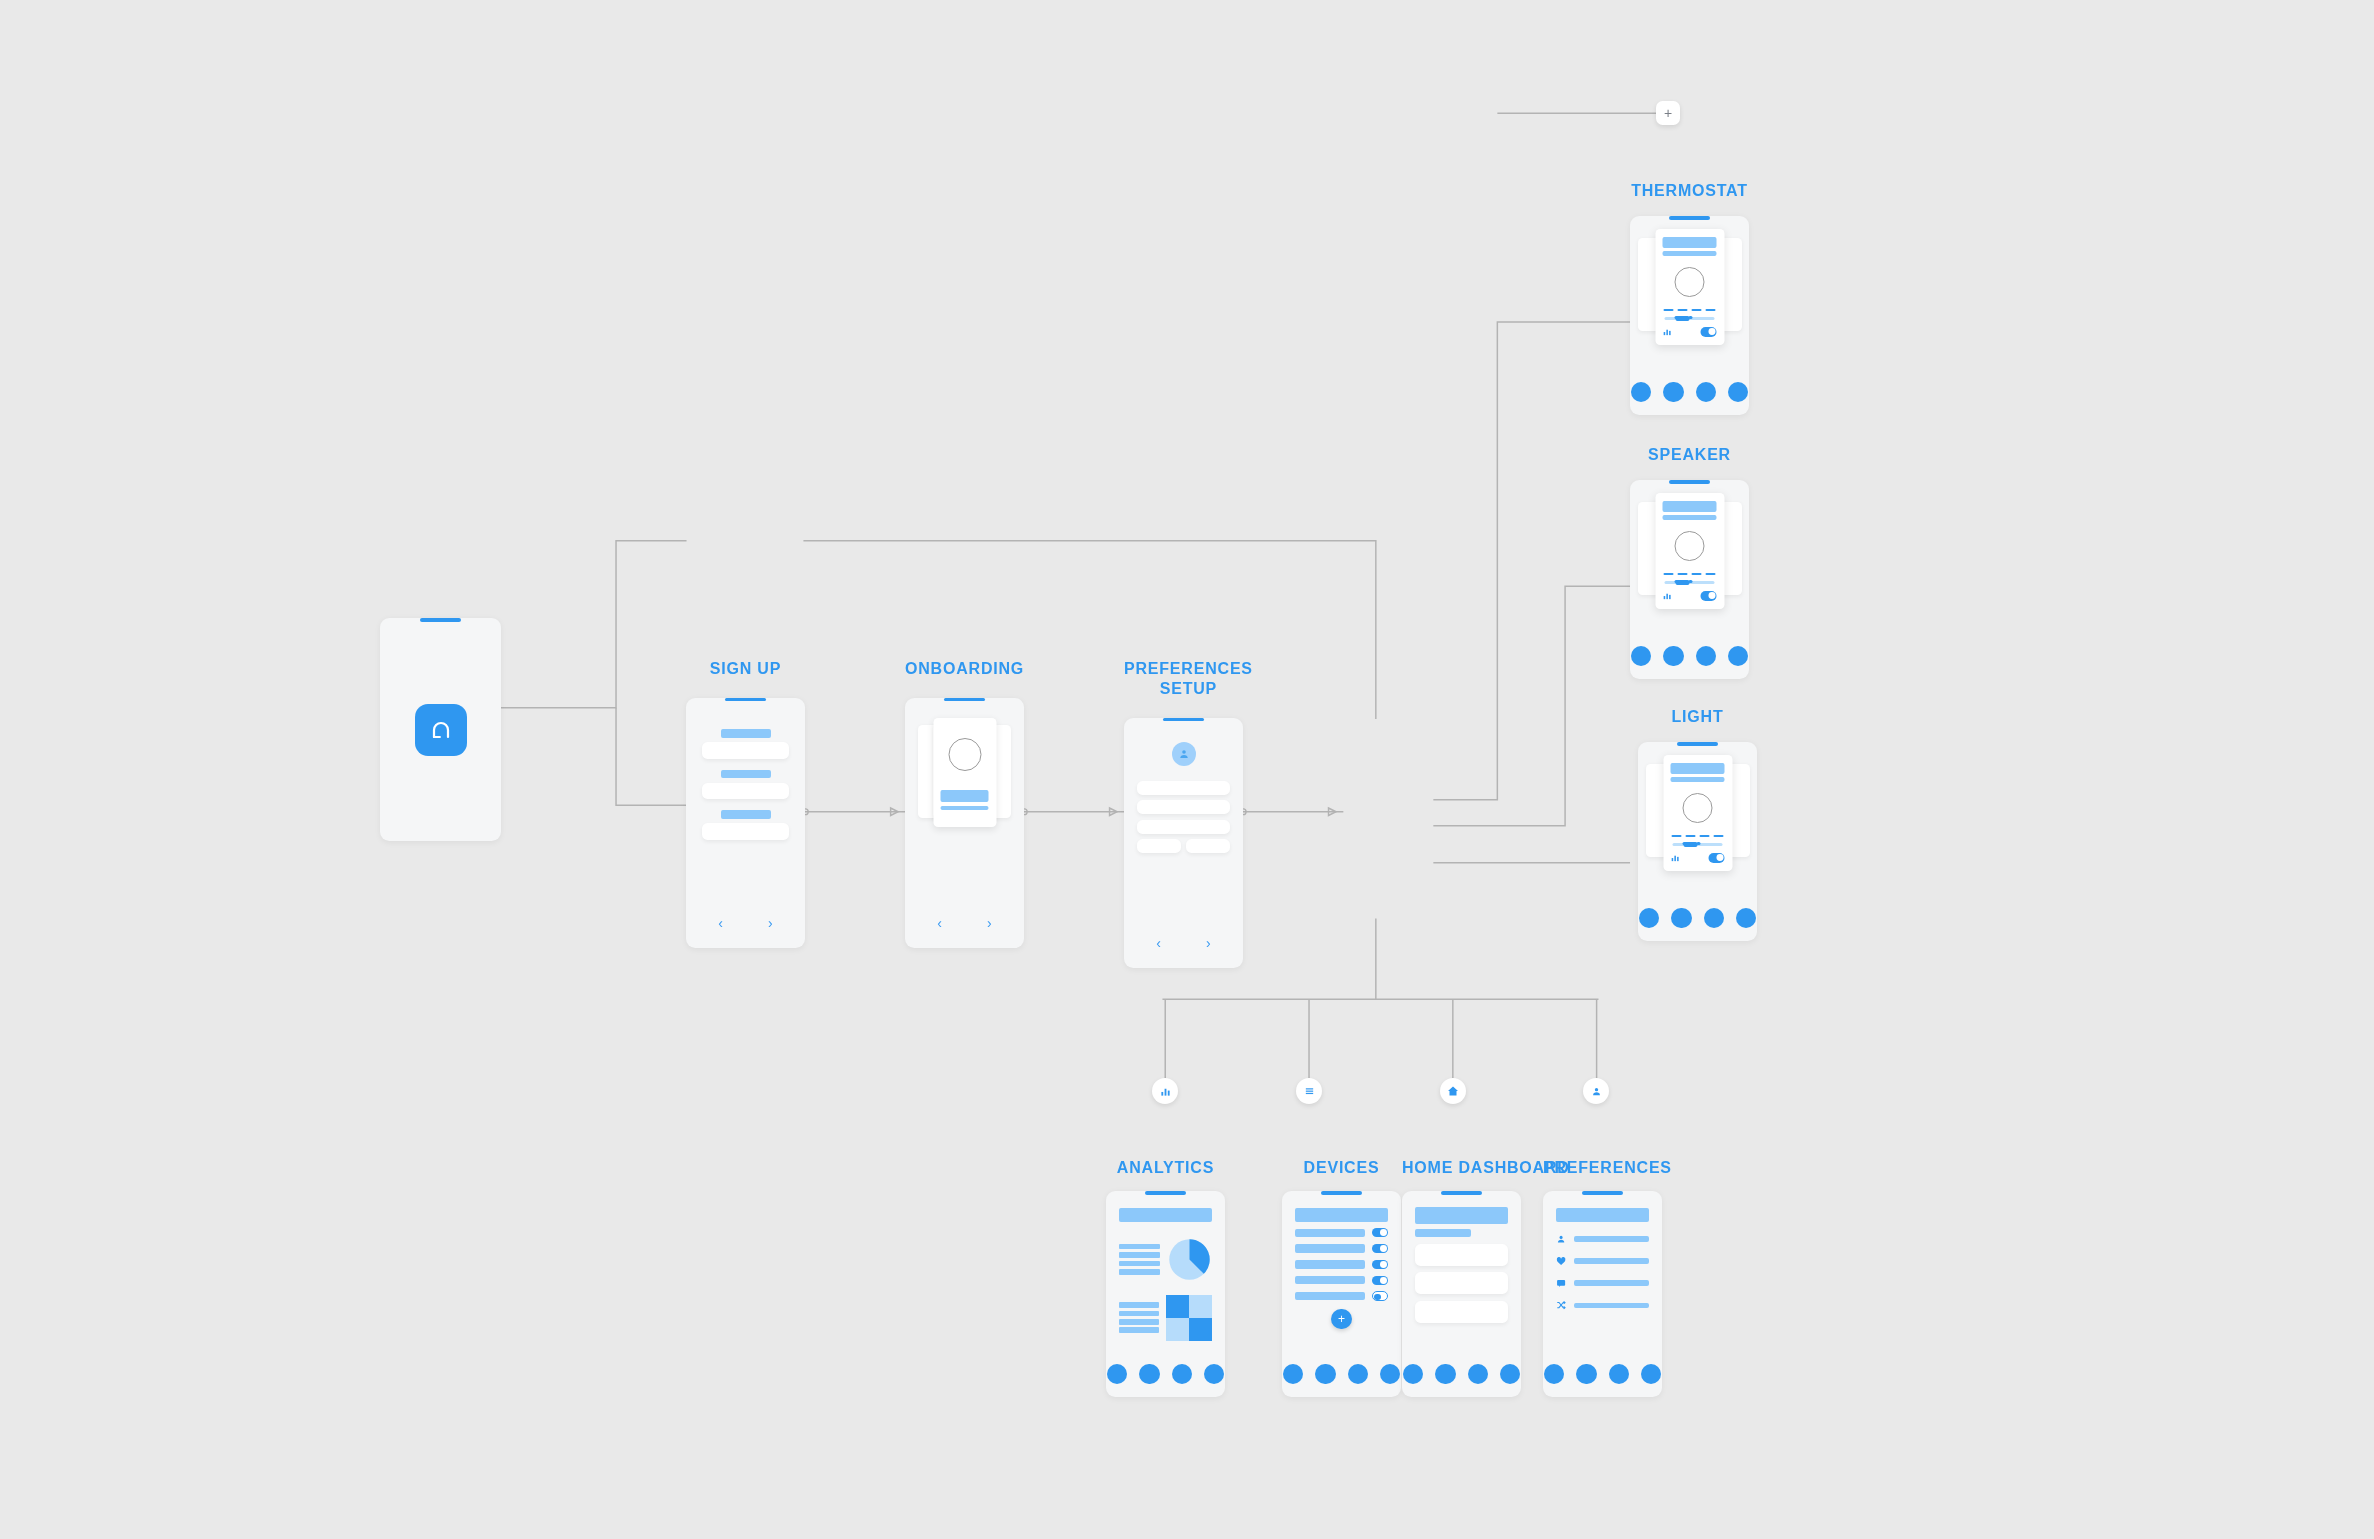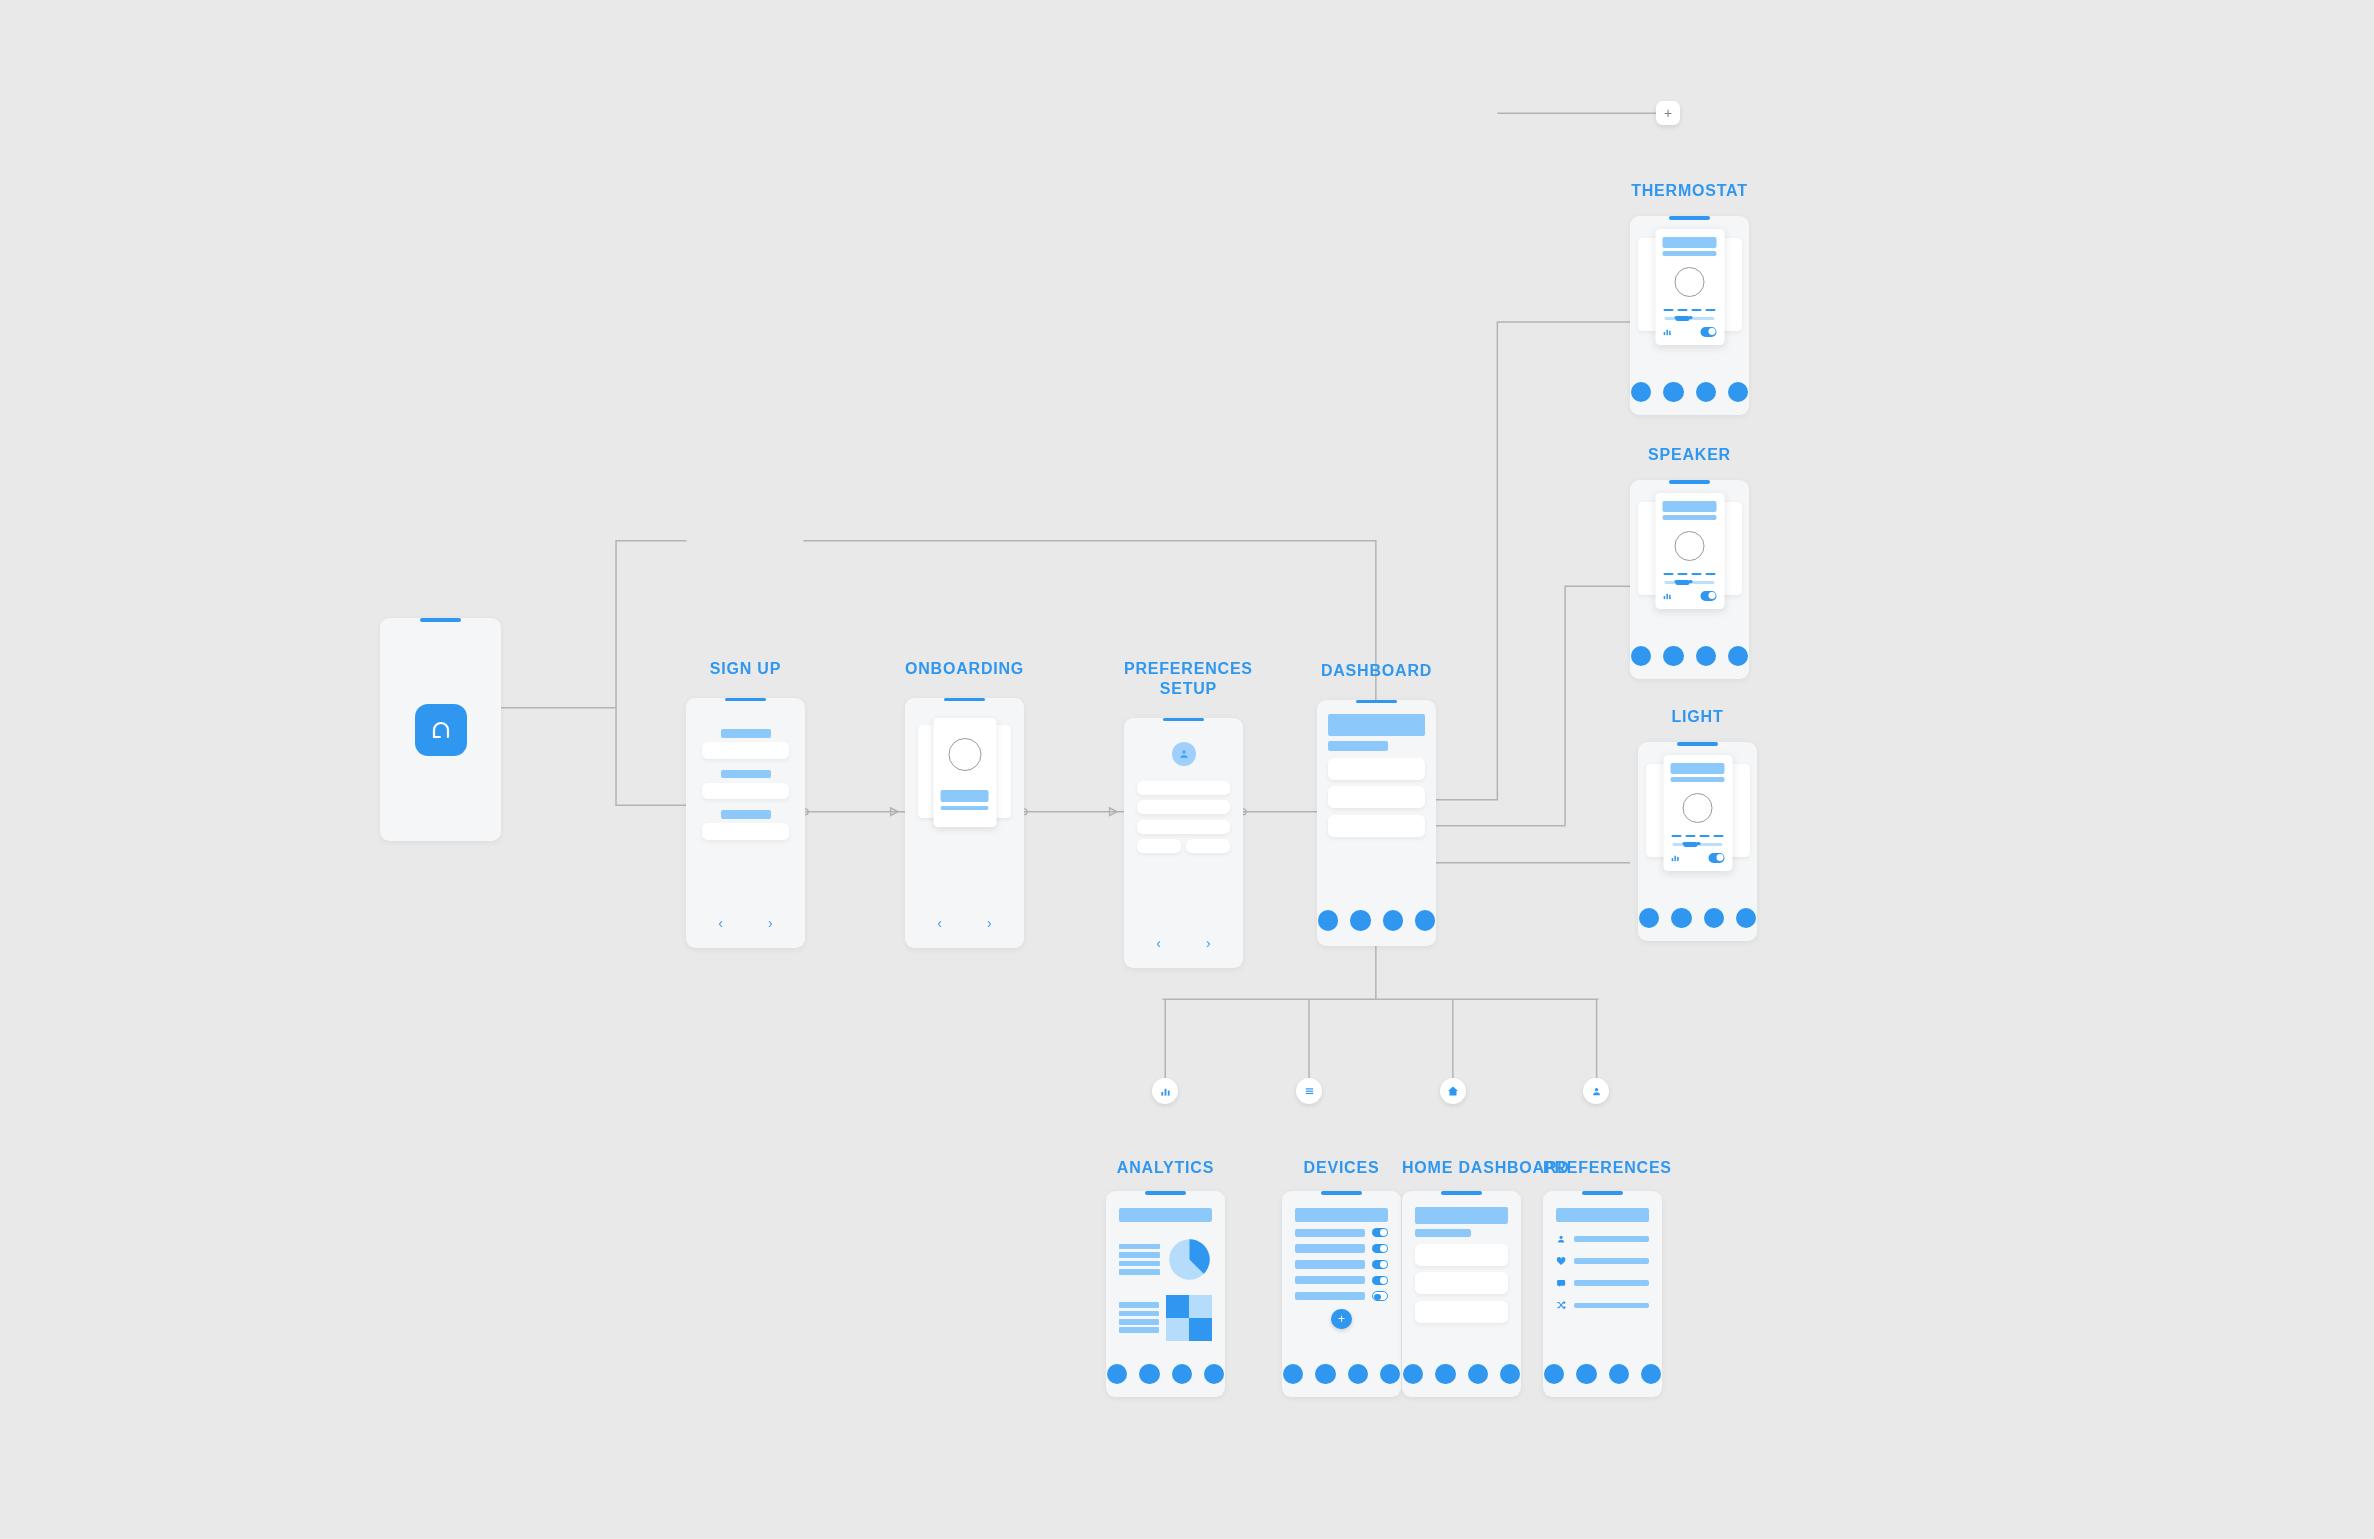--- a/index.html
+++ b/index.html
@@ -254,39 +254,20 @@
           <div class="card-white" style="height:14px;flex:1;"></div>
         </div>
       </div>
       <div class="pager" style="bottom:16.7px;">
         <span>‹</span>
         <span>›</span>
       </div>
     </div>
   </div>
 
-  <div class="node" id="dashboard" style="left:1317px; top:661px;">
-    <div class="node-title">DASHBOARD</div>
-    <div class="phone">
-      <div class="notch"></div>
-      <div style="padding:0 11px;margin-top:11px;">
-        <div class="bar" style="height:22px;"></div>
-        <div class="bar" style="height:10.2px;width:62%;margin-top:4.6px;"></div>
-        <div class="card-white" style="height:22px;margin-top:6.5px;"></div>
-        <div class="card-white" style="height:22px;margin-top:6.5px;"></div>
-        <div class="card-white" style="height:22px;margin-top:6.5px;"></div>
-      </div>
-      <div class="navdots" style="bottom:15px;">
-        <i></i>
-          <i></i>
-        <i></i>
-          <i></i>
-      </div>
-    </div>
-  </div>
 
   <div class="node devnode" id="thermostat" style="left:1630px; top:181px;">
     <div class="node-title">THERMOSTAT</div>
     <div class="phone">
       <div class="notch"></div>
       <div class="dev-stack">
         <div class="dev-back" style="left:0;"></div>
         <div class="dev-back" style="right:0;"></div>
         <div class="dev-front">
           <div class="bar" style="height:11px;"></div>

